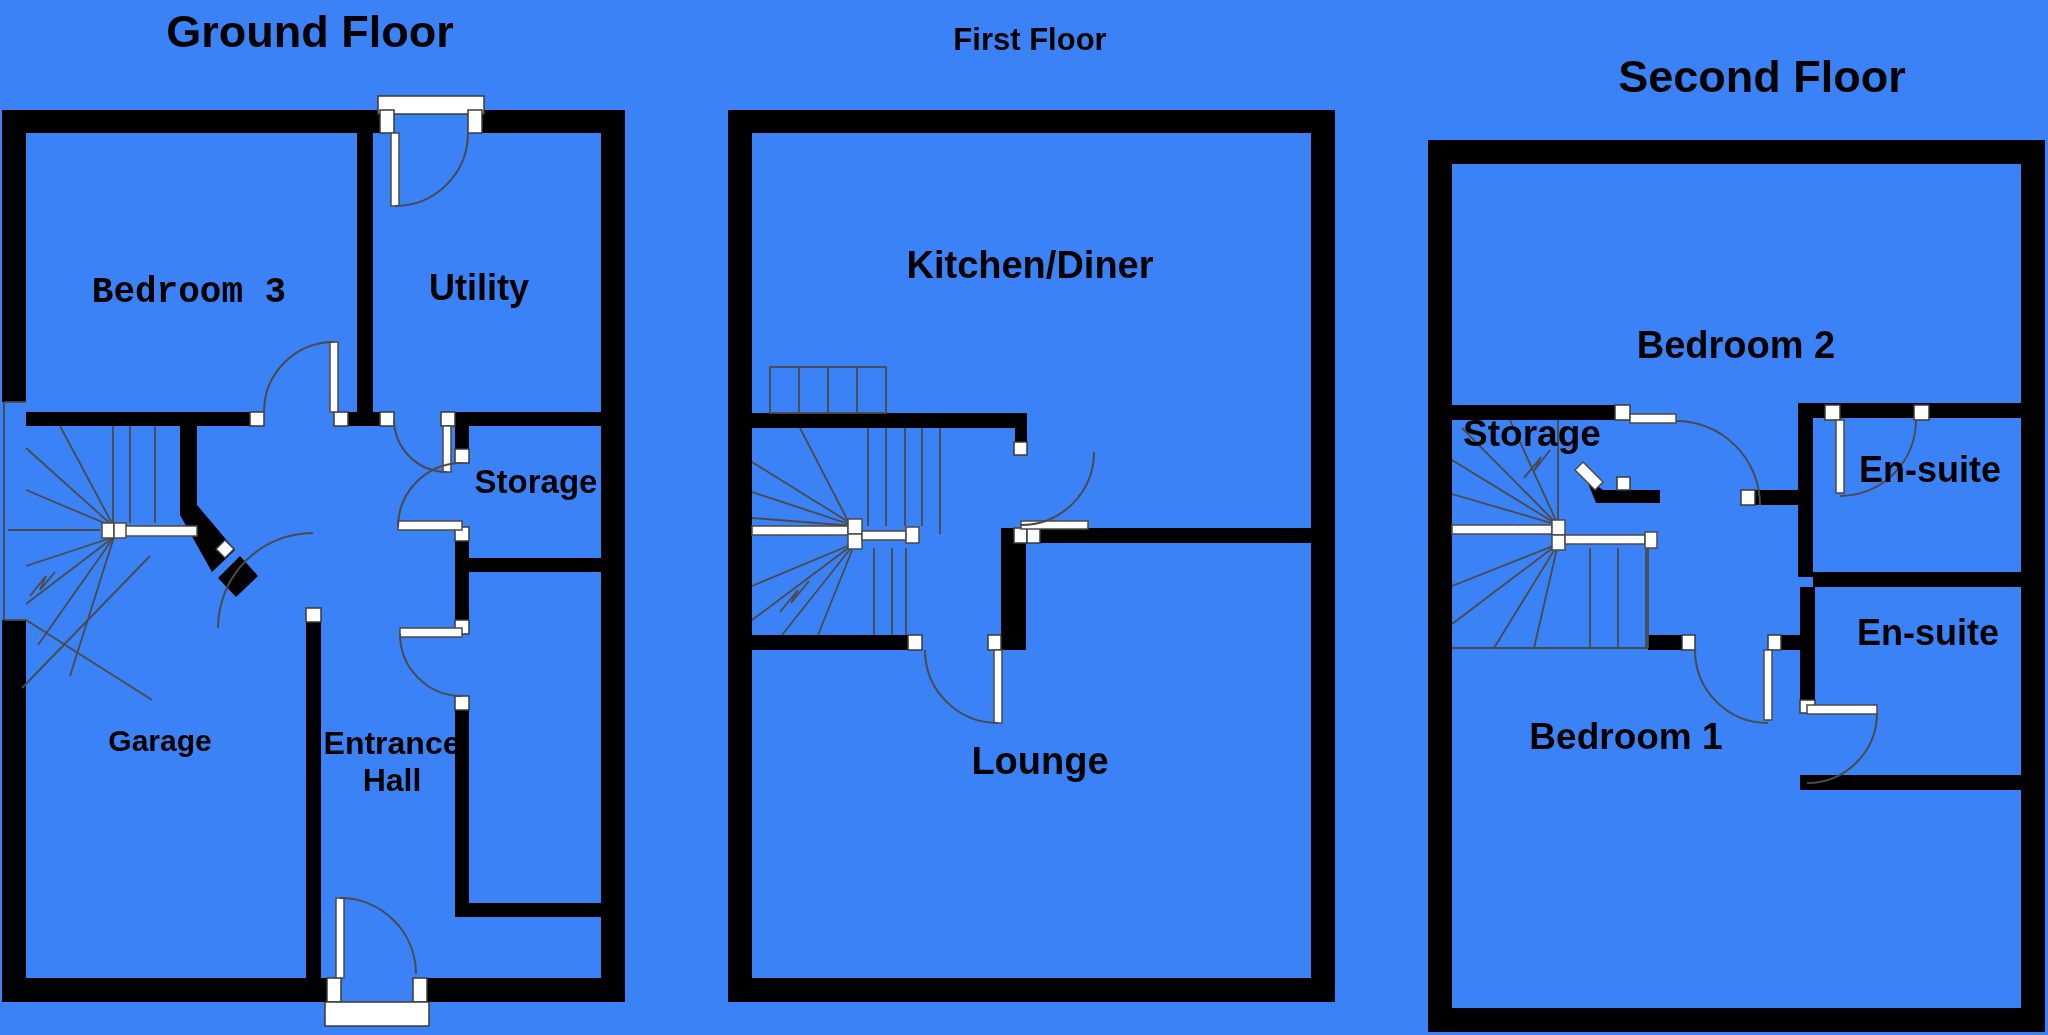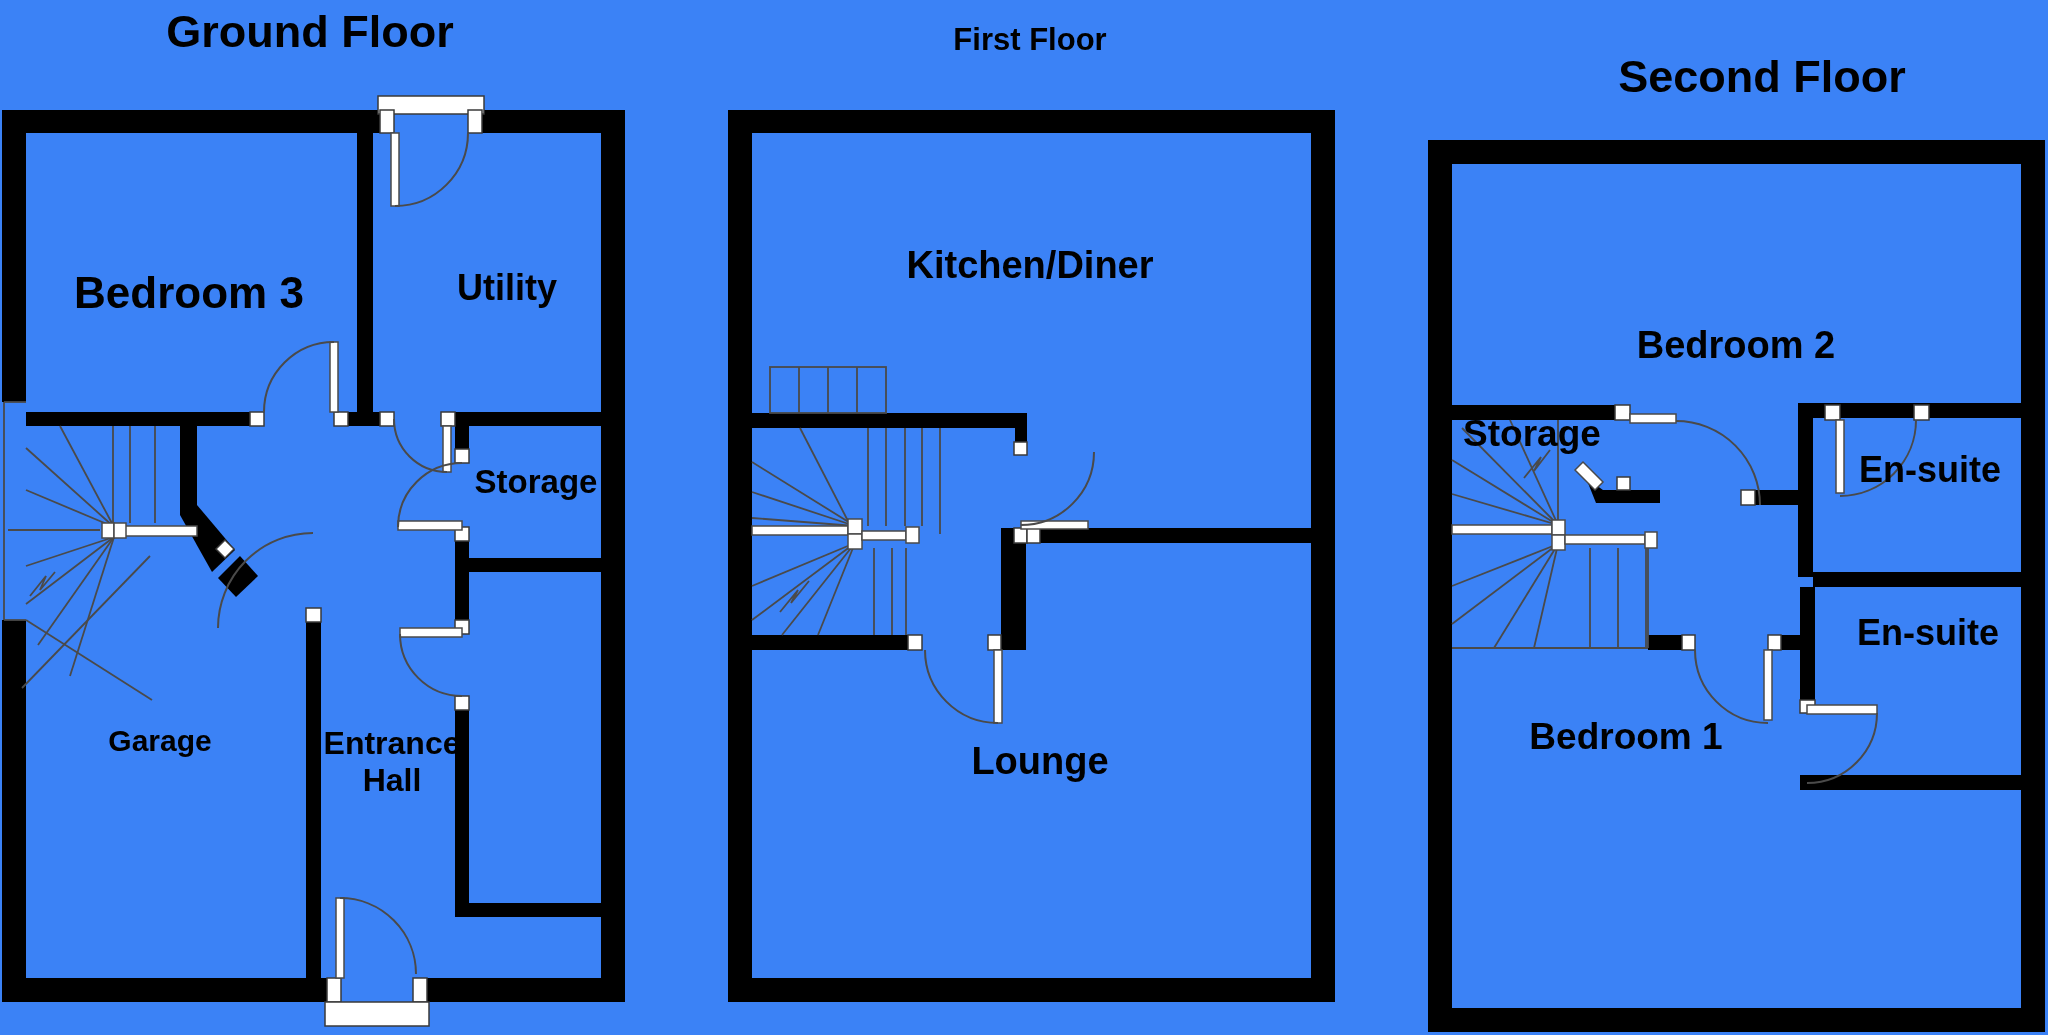--- a/index.html
+++ b/index.html
@@ -255,22 +255,22 @@
       <rect class="leaf" x="1565" y="535" width="80" height="9"></rect>
       <rect class="leaf" x="1645" y="532" width="12" height="16"></rect>
     </g>
   </g>
 </svg>
 
 <div class="title" style="left:310px;top:32px;font-size:45px;">Ground Floor</div>
 <div class="title" style="left:1030px;top:40px;font-size:31px;">First Floor</div>
 <div class="title" style="left:1762px;top:77px;font-size:45px;">Second Floor</div>
 
-<div class="lbl nw" style="left:189px;top:293px;font-size:44px;">Bedroom 3</div>
-<div class="lbl nw" style="left:507px;top:288px;font-size:36px;">Utility</div>
+<div class="lbl nw" style="left:189px;top:293px;font-size:36px;font-family:Liberation Mono, monospace;">Bedroom 3</div>
+<div class="lbl nw" style="left:479px;top:288px;font-size:36px;">Utility</div>
 <div class="lbl nw" style="left:536px;top:482px;font-size:33px;">Storage</div>
 <div class="lbl nw" style="left:160px;top:741px;font-size:30px;">Garage</div>
 <div class="lbl" style="left:392px;top:762px;font-size:32px;width:175px;text-align:center;">Entrance Hall</div>
 
 <div class="lbl nw" style="left:1030px;top:265px;font-size:38px;">Kitchen/Diner</div>
 <div class="lbl nw" style="left:1040px;top:761px;font-size:38px;">Lounge</div>
 
 <div class="lbl nw" style="left:1736px;top:345px;font-size:38px;">Bedroom 2</div>
 <div class="lbl nw" style="left:1532px;top:434px;font-size:37px;">Storage</div>
 <div class="lbl nw" style="left:1930px;top:470px;font-size:36px;">En-suite</div>

